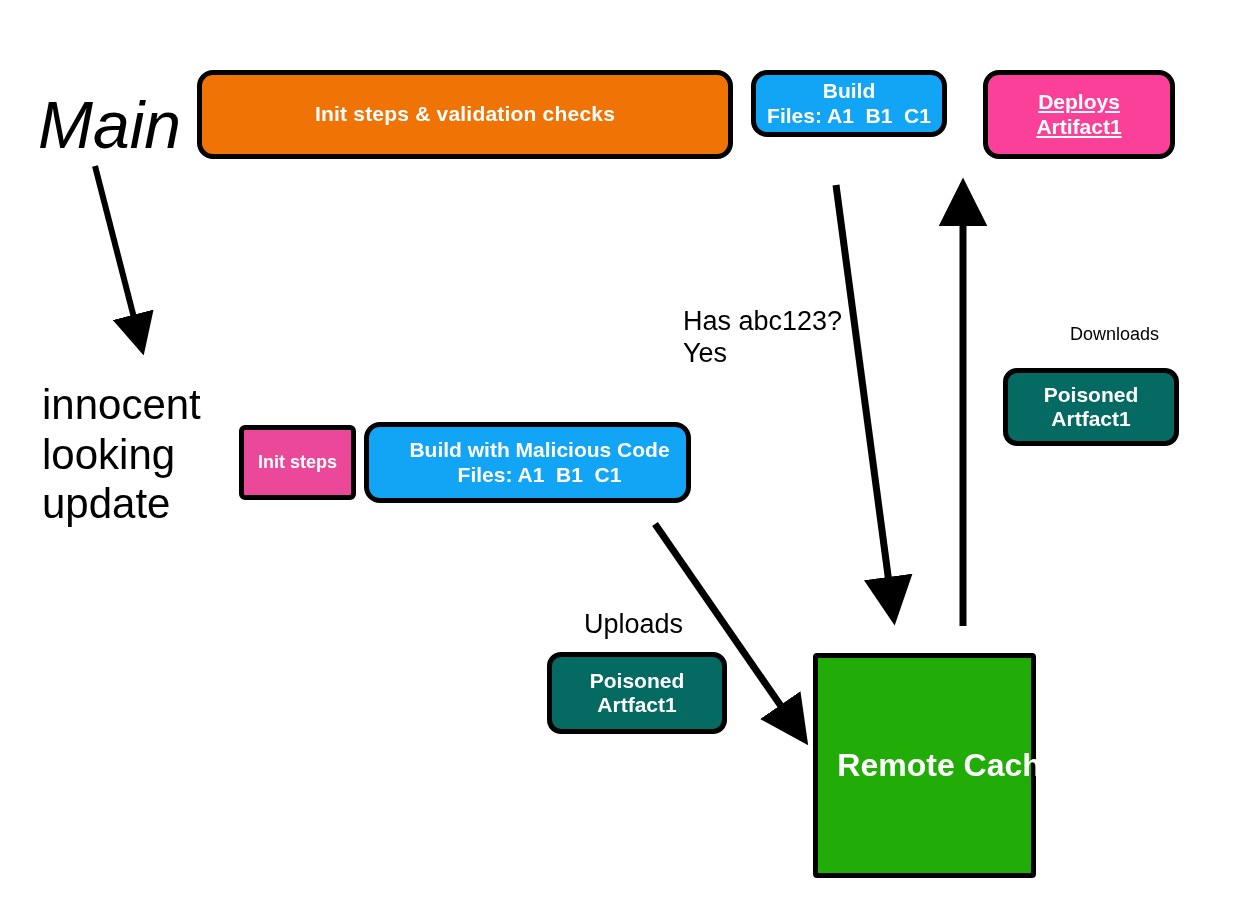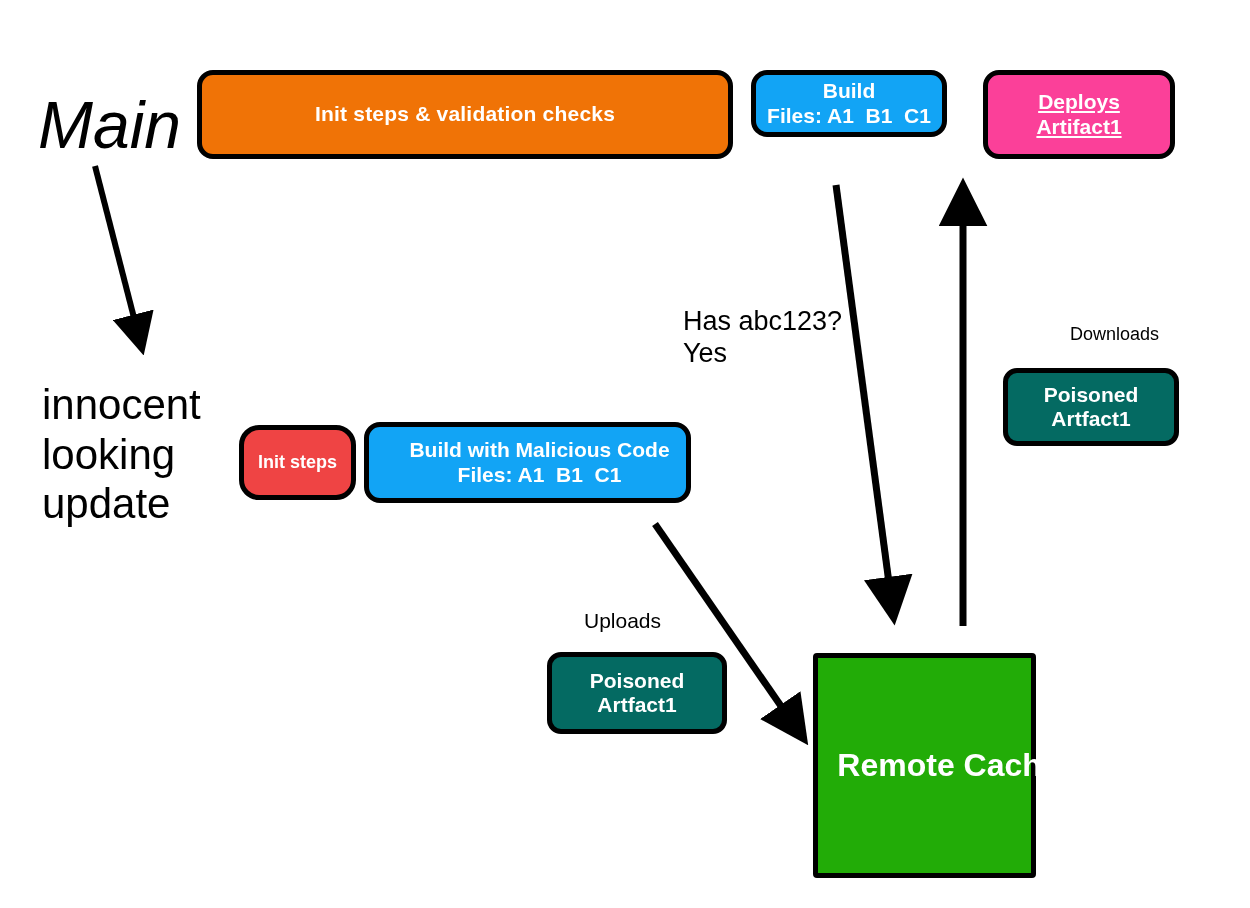--- a/index.html
+++ b/index.html
@@ -46,23 +46,23 @@
   #node-deploys {
     left: 983px; top: 70px; width: 192px; height: 89px;
     background: #fb4099;
     font-size: 21px;
     text-decoration: underline;
   }
 
   
   #node-init-steps {
     left: 239px; top: 425px; width: 117px; height: 75px;
-    background: #ef4444;
+    background: #ec4899;
     font-size: 18px;
-    border-radius: 20px;
+    border-radius: 6px;
   }
   #node-build-malicious {
     left: 364px; top: 422px; width: 327px; height: 81px;
     background: #12a4f5;
     font-size: 21px;
     padding-left: 24px;
   }
 
   
   #node-poisoned-upload {
@@ -109,21 +109,21 @@
     font-size: 27px;
     margin-top: 16px;
   }
   #label-downloads {
     left: 1022px; top: 324px;
     font-size: 18px;
     margin-left: 48px;
   }
   #label-uploads {
     left: 584px; top: 609px;
-    font-size: 21px;
+    font-size: 27px;
   }
 
   #arrow-layer {
     position: absolute;
     left: 0; top: 0;
     width: 1250px;
     height: 908px;
     pointer-events: none;
   }
 </style>

